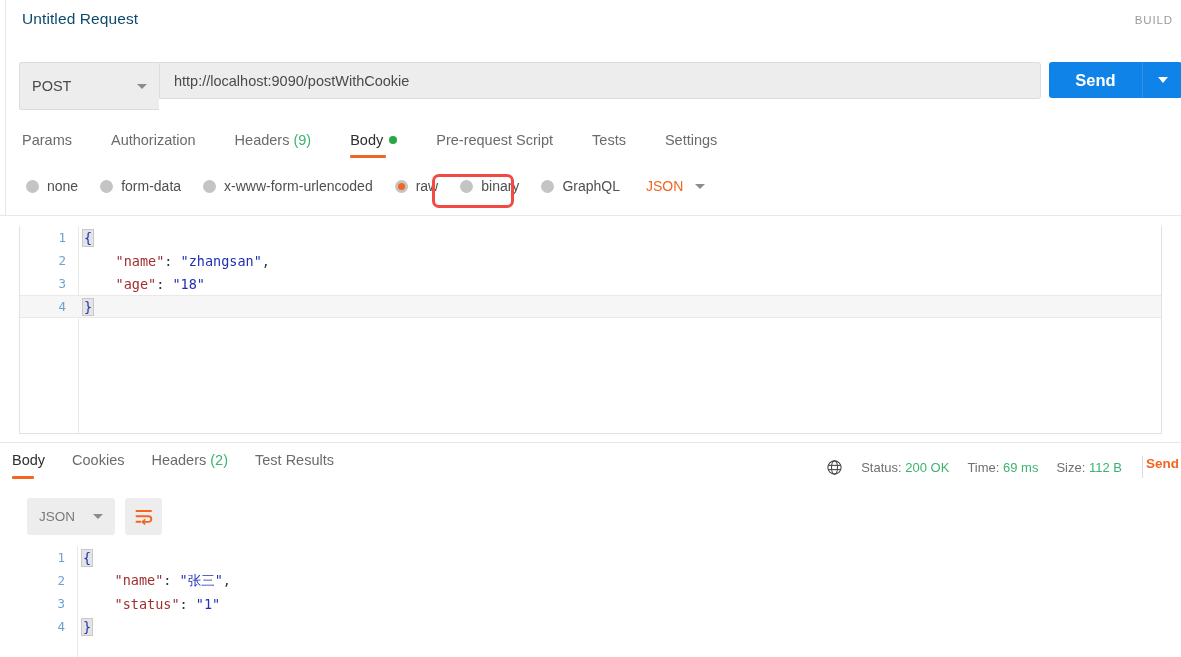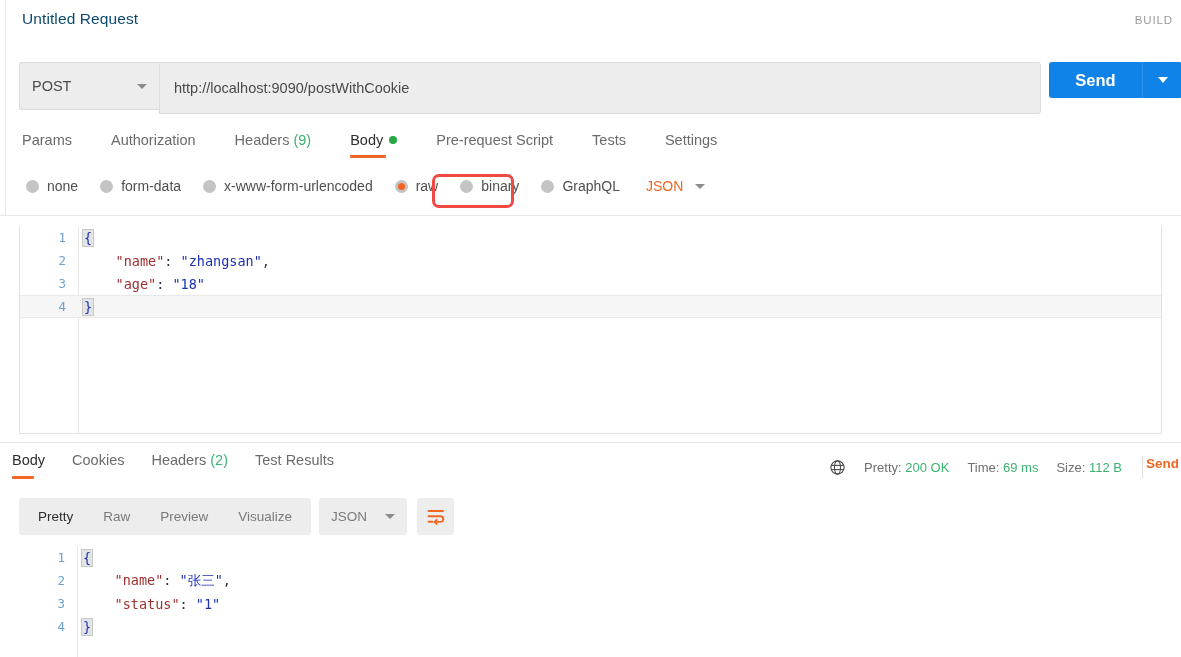--- a/index.html
+++ b/index.html
@@ -35,21 +35,21 @@
     border-radius: 3px 0 0 3px;
     display: flex; align-items: center; padding: 0 12px;
   }
   .method-select .m-text { font-size: 14.5px; color: #4a4a4a; flex: 1; }
   .caret-dn {
     width: 0; height: 0;
     border-left: 5px solid transparent; border-right: 5px solid transparent;
     border-top: 5px solid #8c8c8c;
   }
   .url-input {
-    position: absolute; left: 140px; top: 0; width: 882px; height: 52px;
+    position: absolute; left: 140px; top: 0; width: 882px; height: 37px;
     background: #ededed; border: 1px solid #dcdcdc;
     border-radius: 0 3px 3px 0;
     display: flex; align-items: center; padding: 0 14px;
     font-size: 14.5px; color: #4a4a4a;
   }
   .send-wrap {
     position: absolute; left: 1030px; top: 0; width: 133px; height: 36px;
     display: flex; border-radius: 3px; overflow: hidden;
   }
   .send-btn {
@@ -300,42 +300,36 @@
   <div class="meta-row">
     <span>
       <svg class="globe-icon" width="17" height="17" viewBox="0 0 17 17" fill="none" stroke="#4a4a4a" stroke-width="1.1">
         <circle cx="8.5" cy="8.5" r="6.6"></circle>
         <ellipse cx="8.5" cy="8.5" rx="3" ry="6.6"></ellipse>
         <line x1="2.2" y1="6.4" x2="14.8" y2="6.4"></line>
         <line x1="2.2" y1="10.6" x2="14.8" y2="10.6"></line>
       </svg>
     </span>
     <span class="meta-item">
-      <span>Pretty:</span>
+      <span>Status:</span>
       <span class="meta-val">200 OK</span>
     </span>
     <span class="meta-item">
       <span>Time:</span>
       <span class="meta-val">69 ms</span>
     </span>
     <span class="meta-item">
       <span>Size:</span>
       <span class="meta-val">112 B</span>
     </span>
     <span class="meta-sep"></span>
   </div>
   <div class="save-link">Send</div>
 
   <div class="resp-toolbar">
-    <div class="seg-group" id="resp-views">
-        <div class="seg active">Pretty</div>
-        <div class="seg">Raw</div>
-        <div class="seg">Preview</div>
-        <div class="seg">Visualize</div>
-      </div>
     <div class="fmt-select">
       <span class="f-text">JSON</span>
       <span class="caret-dn"></span>
     </div>
     <div class="wrap-btn">
       <svg width="20" height="17" viewBox="0 0 20 17" fill="none" stroke="#f26522" stroke-width="1.9" stroke-linecap="round">
         <line x1="2.5" y1="3" x2="17" y2="3"></line>
         <path d="M2.5 8.3 H14.5 a2.8 2.8 0 0 1 0 5.6 H9.2"></path>
         <line x1="2.5" y1="13.7" x2="6.4" y2="13.7"></line>
         <path d="M10.6 11.9 L8.6 13.9 L10.6 15.9" stroke-width="1.8"></path>

